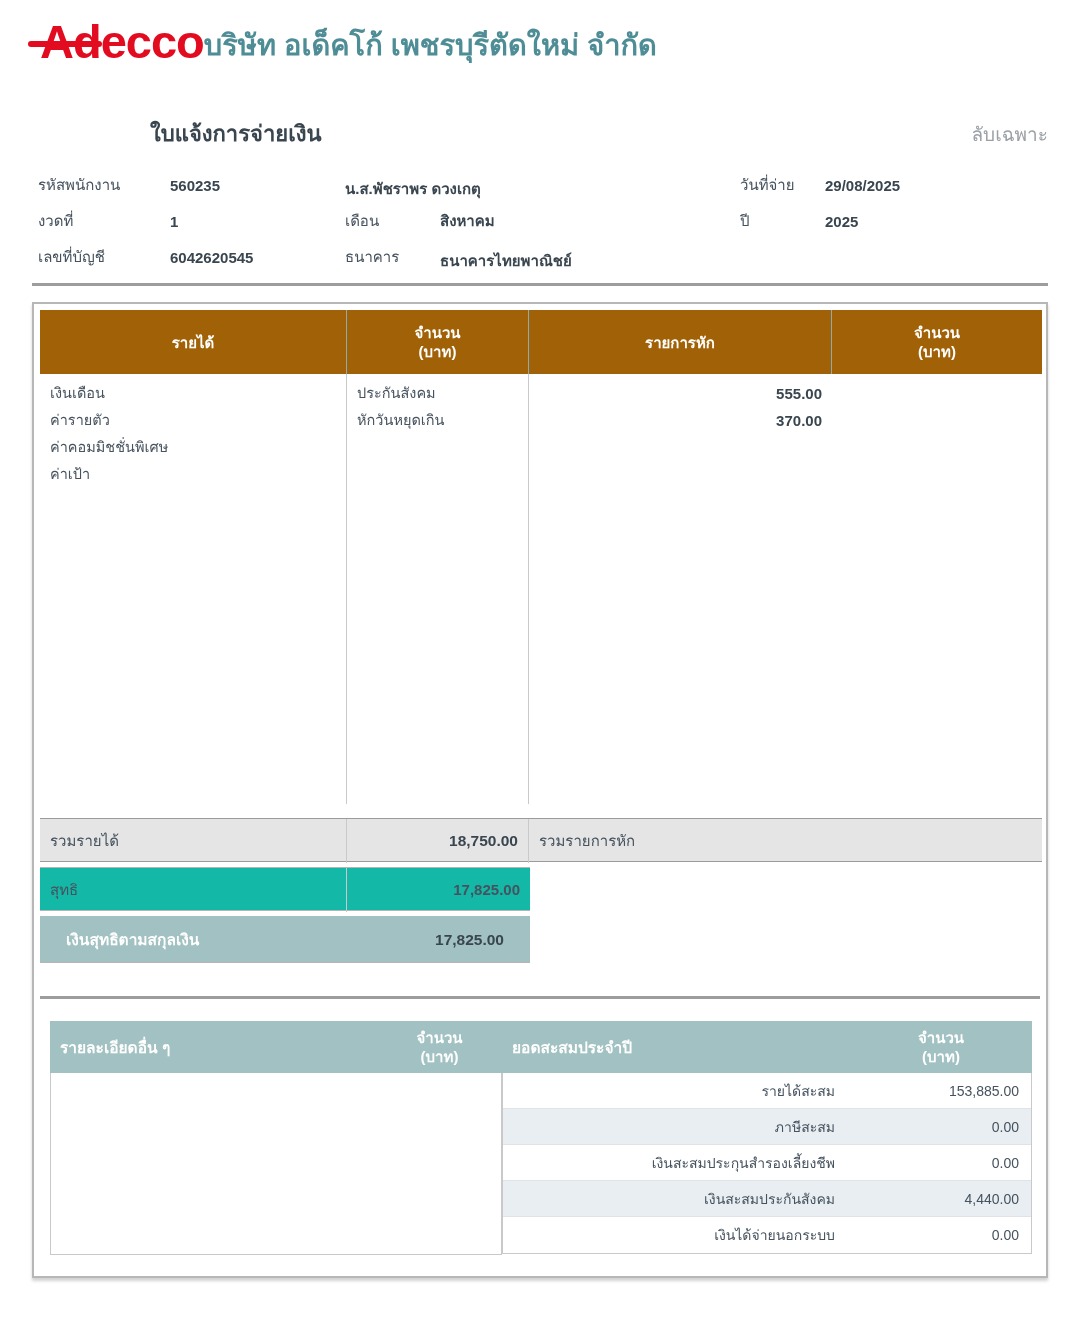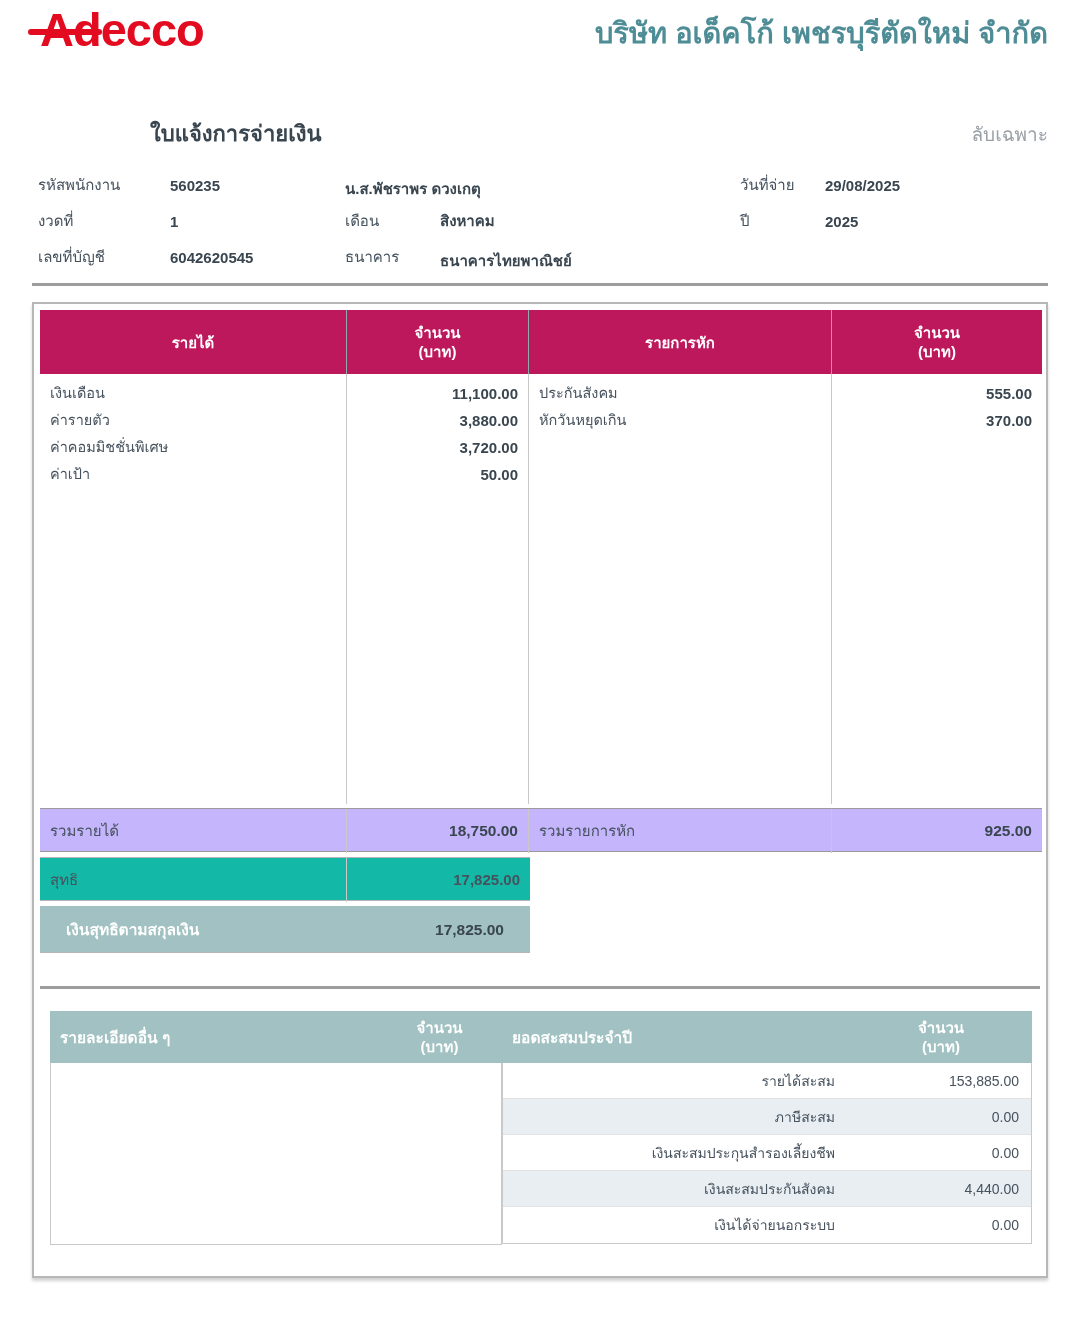--- a/index.html
+++ b/index.html
@@ -7,21 +7,21 @@
   body {
     width:1080px; height:1326px;
     font-family:"Liberation Sans","DejaVu Sans",sans-serif;
     color:#3f4c58;
     position:relative;
     overflow:hidden;
   }
   .page { width:1080px; height:1326px; padding:0 32px; position:relative; }
 
   
-  .brand-row { display:flex; justify-content:space-between; align-items:flex-start; padding-top:0; height:76px; }
+  .brand-row { display:flex; justify-content:flex-start; align-items:flex-start; padding-top:12px; height:76px; }
   .logo {
     font-size:47px; font-weight:800; color:#e30b20; letter-spacing:-1px;
     position:relative; margin-left:8px; line-height:60px;
   }
   .logo::before {
     content:""; position:absolute; left:-12px; top:29px; width:74px; height:6px;
     background:#e30b20; border-radius:3px;
   }
   .company-name { font-size:29px; font-weight:bold; color:#4e8d96; margin-top:10px; }
 
@@ -50,39 +50,39 @@
     margin-top:16px; height:976px;
     border:2px solid #b7b7b7;
     box-shadow:0 3px 3px rgba(0,0,0,.18);
     padding:6px 6px 0 6px;
   }
 
   
   .mtable { width:1002px; }
   .mhead {
     display:grid; grid-template-columns:307px 182px 303px 1fr;
-    background:#be185d; height:64px;
+    background:#a16207; height:64px;
   }
   .mh {
     display:flex; flex-direction:column; align-items:center; justify-content:center;
     color:#ffffff; font-weight:bold; font-size:15px; line-height:19px;
     border-right:1px solid #8fabac;
   }
   .mh:last-child { border-right:none; }
   .mbody { display:grid; grid-template-columns:307px 182px 303px 1fr; height:430px; }
   .bcol { border-right:1px solid #c9c9c9; padding-top:6px; }
   .bcol:last-child { border-right:none; }
   .cell { height:27px; line-height:27px; font-size:14.5px; padding:0 10px; color:#46525e; white-space:nowrap; }
   .amt { text-align:right; font-weight:bold; color:#39454f; font-size:15px; }
 
   .sumrow {
     display:grid; grid-template-columns:307px 182px 303px 1fr;
-    background:#c4b5fd; height:44px; align-items:center;
+    background:#e5e5e5; height:44px; align-items:center;
     border-top:1px solid #9b9b9b; border-bottom:1px solid #9b9b9b;
-    margin-top:4px;
+    margin-top:14px;
   }
   .sumrow .scell { padding:0 10px; font-size:15px; color:#46525e; border-right:1px solid #c9c9c9; height:44px; line-height:44px; white-space:nowrap;}
   .sumrow .scell:last-child { border-right:none; }
   .sumrow .samt { text-align:right; font-weight:bold; color:#39454f; font-size:15.5px; }
 
   .halfrow {
     width:490px; display:grid; grid-template-columns:307px 1fr;
     height:44px; align-items:center; margin-top:5px;
   }
   .net-row { background:#14b8a6; border-top:1px solid #b5b5b5; border-bottom:1px solid #b5b5b5; }
@@ -171,40 +171,33 @@
       </div>
 
       <div class="mbody">
         <div class="bcol">
           <div class="cell">เงินเดือน</div>
           <div class="cell">ค่ารายตัว</div>
           <div class="cell">ค่าคอมมิชชั่นพิเศษ</div>
           <div class="cell">ค่าเป้า</div>
         </div>
         <div class="bcol">
-          <div class="cell amt">11,100.00</div>
-          <div class="cell amt">3,880.00</div>
-          <div class="cell amt">3,720.00</div>
-          <div class="cell amt">50.00</div>
-        </div>
-        <div class="bcol">
           <div class="cell">ประกันสังคม</div>
           <div class="cell">หักวันหยุดเกิน</div>
         </div>
         <div class="bcol">
           <div class="cell amt">555.00</div>
           <div class="cell amt">370.00</div>
         </div>
       </div>
 
       <div class="sumrow">
         <div class="scell">รวมรายได้</div>
         <div class="scell samt">18,750.00</div>
         <div class="scell">รวมรายการหัก</div>
-        <div class="scell samt">925.00</div>
       </div>
 
       <div class="halfrow net-row">
         <div class="scell">สุทธิ</div>
         <div class="scell samt2">17,825.00</div>
       </div>
 
       <div class="halfrow teal-row">
         <div class="scell teal-label">เงินสุทธิตามสกุลเงิน</div>
         <div class="scell samt2">17,825.00</div>

